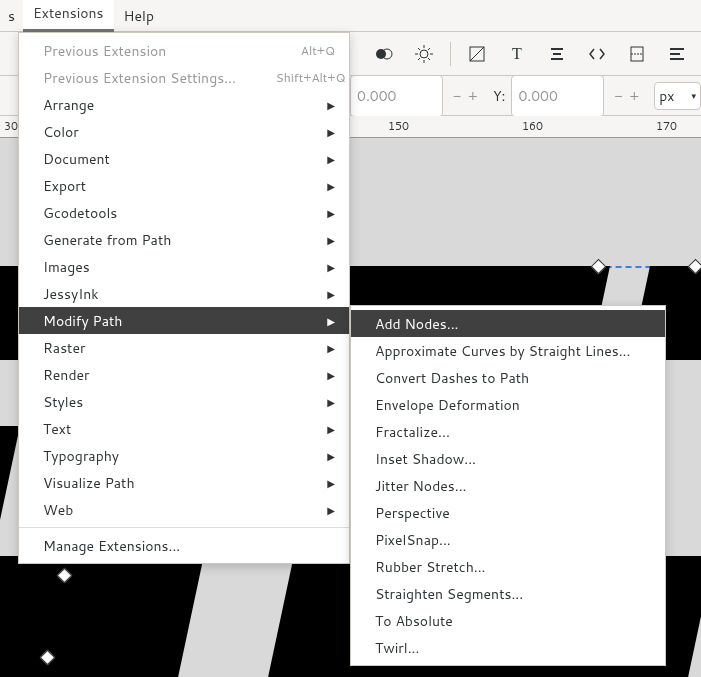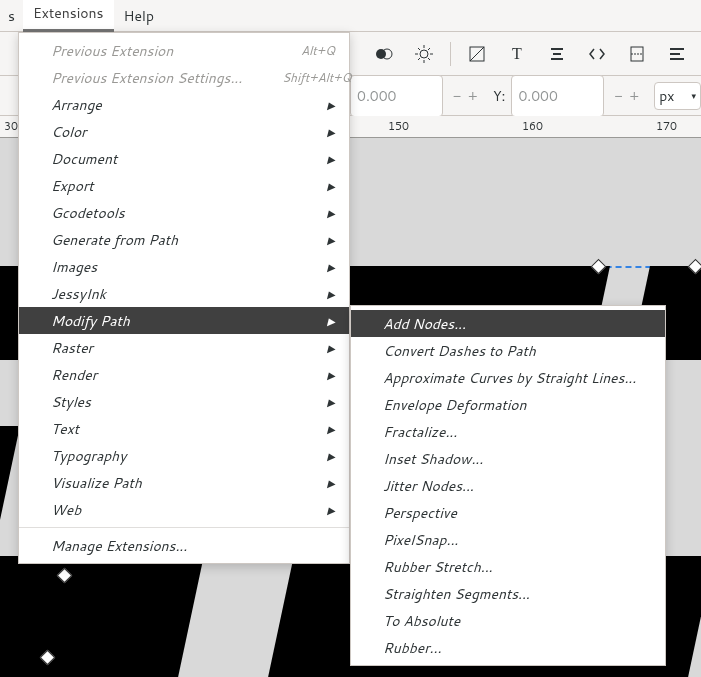--- a/index.html
+++ b/index.html
@@ -76,22 +76,22 @@
   }
 
   
   .menu {
     position:absolute; background:#fff; border:1px solid #cdc7c2;
     box-shadow: 0 3px 10px rgba(0,0,0,.18);
     padding:4px 0;
   }
   .menu-item {
     display:flex; align-items:center; justify-content:space-between;
-    height:27px; padding:0 14px 0 32px;
-    color:#2e3436; white-space:nowrap; cursor:default;font-style:italic;
+    height:27px; padding:0 14px 0 24px;
+    color:#2e3436; white-space:nowrap; cursor:default;
   }
   .menu-item.disabled { color:#9a9996; }
   .menu-item .shortcut { color:#9a9996; margin-left:40px; font-size:12px;}
   .menu-item .arrow { margin-left:auto; padding-left:30px; font-size:10px; color:#2e3436;}
   .menu-item.highlight { background:#404040; color:#fff; }
   .menu-item.highlight .arrow { color:#fff; }
   .menu-sep { height:1px; background:#e0dedc; margin:4px 0;}
 
   #ext-menu { top:32px; left:18px; width:332px; }
   #sub-menu { top:305px; left:350px; width:316px; }
@@ -286,26 +286,26 @@
     <div class="menu-item">
       <span>Manage Extensions...</span>
     </div>
   </div>
 
 <div class="menu" id="sub-menu">
     <div class="menu-item highlight">
       <span>Add Nodes...</span>
     </div>
     <div class="menu-item">
+      <span>Approximate Curves by Straight Lines...</span>
+    </div>
+    <div class="menu-item">
       <span>Convert Dashes to Path</span>
     </div>
     <div class="menu-item">
-      <span>Approximate Curves by Straight Lines...</span>
-    </div>
-    <div class="menu-item">
       <span>Envelope Deformation</span>
     </div>
     <div class="menu-item">
       <span>Fractalize...</span>
     </div>
     <div class="menu-item">
       <span>Inset Shadow...</span>
     </div>
     <div class="menu-item">
       <span>Jitter Nodes...</span>
@@ -319,15 +319,15 @@
     <div class="menu-item">
       <span>Rubber Stretch...</span>
     </div>
     <div class="menu-item">
       <span>Straighten Segments...</span>
     </div>
     <div class="menu-item">
       <span>To Absolute</span>
     </div>
     <div class="menu-item">
-      <span>Rubber...</span>
+      <span>Twirl...</span>
     </div>
   </div>
 
 </body></html>

